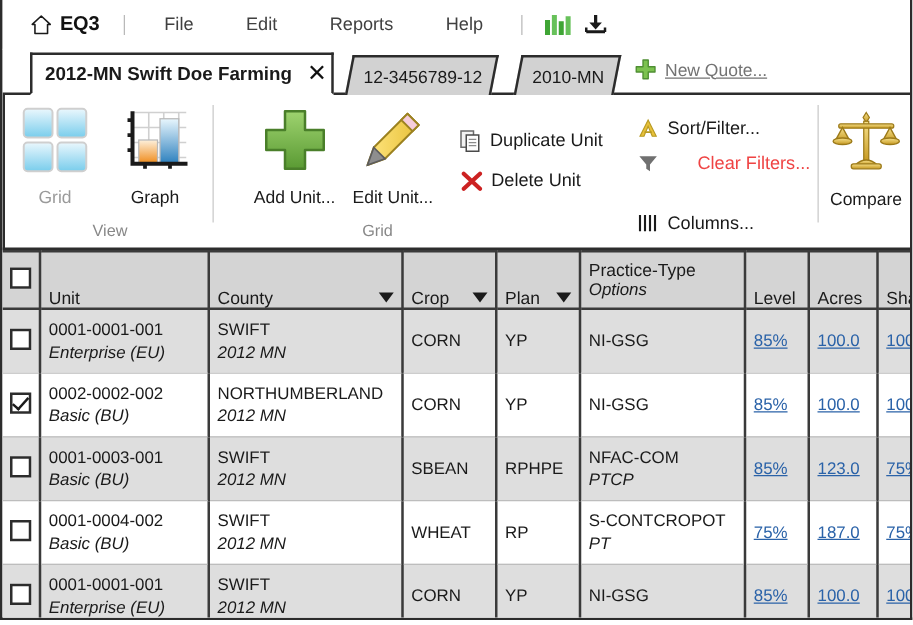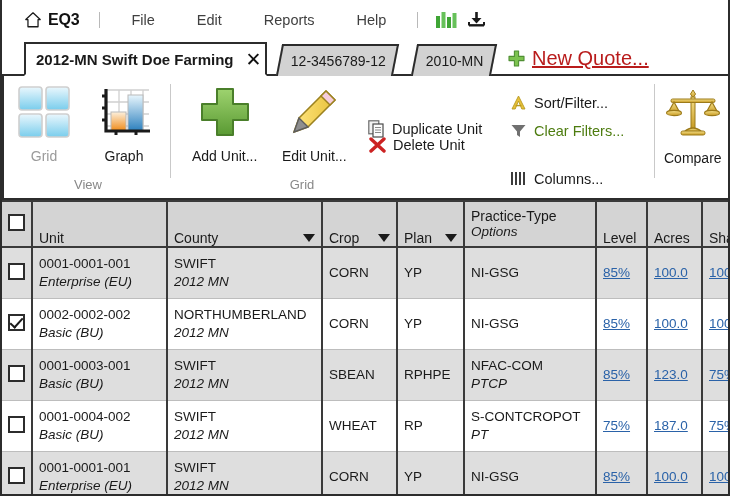--- a/index.html
+++ b/index.html
@@ -87,21 +87,21 @@
     position: absolute; left: 0; top: 34px; width: 730px;
     height: 2px; background: #2c2c2c; z-index: 1;
   }
   .newquote {
     position: absolute; left: 506px; top: 7px;
     display: flex; align-items: center; z-index: 6;
     background: #fff; padding-right: 4px;
   }
   .plus-sm { margin-right: 7px; display:block; }
   .newquote-label {
-    font-size: 20px; color: #b91c1c;
+    font-size: 14px; color: #737373;
     text-decoration: underline; cursor: pointer;
   }
 
   
   .ribbon {
     position: absolute; left: 0; top: 76px;
     width: 730px; height: 124px;
     background: #ffffff;
     border-left: 2px solid #2c2c2c;
     border-right: 2px solid #2c2c2c;
@@ -124,21 +124,21 @@
   .bigbtn .cap {
     margin-top: 4px; font-size: 14px; color: #1a1a1a; white-space: nowrap;
   }
   .cap-dim { color: #9a9a9a !important; }
   .smallbtn {
     position: absolute; display: flex; align-items: center;
     font-size: 14.5px; color: #1a1a1a; white-space: nowrap;
     cursor: default;
   }
   .smallbtn .si { margin-right: 7px; display: flex; align-items:center; }
-  .dim { color: #4d7c0f; }
+  .dim { color: #ef4444; gap: 24px; }
 
   
   .grid {
     position: absolute; left: 0; top: 200px;
     width: 730px; height: 300px;
     background: #fff;
   }
   .gtable {
     border-collapse: collapse;
     table-layout: fixed;
@@ -315,21 +315,21 @@
         <span class="cap">Graph</span>
       </div>
 
       <div class="grp-label">View</div>
     </div>
 
     <div class="vsep" style="left:166px;"></div>
 
     <div class="grp" style="left:168px; width:480px;">
 
-      <div class="bigbtn" style="left:20px;">
+      <div class="bigbtn" style="left:31px;">
         <span>
           <svg width="56" height="56" viewBox="0 0 56 56">
             <defs>
               <linearGradient id="gplus" x1="0" y1="0" x2="0" y2="1">
                 <stop offset="0%" stop-color="#9ed36f"></stop>
                   <stop offset="100%" stop-color="#5a9a33"></stop>
               </linearGradient>
             </defs>
             <path d="M20 5 H36 V20 H51 V36 H36 V51 H20 V36 H5 V20 H20 Z" fill="url(#gplus)" stroke="#4a7f2a" stroke-width="2" stroke-linejoin="round"></path>
           </svg>
@@ -347,21 +347,21 @@
               </linearGradient>
             </defs>
             <path d="M8 48 L13 34 L40 7 L49 16 L22 43 Z" fill="url(#gpen)" stroke="#9c8220" stroke-width="1.6" stroke-linejoin="round"></path>
             <path d="M40 7 L49 16 L44 21 L35 12 Z" fill="#f6cddc" stroke="#9c8220" stroke-width="1.5"></path>
             <path d="M8 48 L13 34 L22 43 Z" fill="#8e8e8e" stroke="#5c5c5c" stroke-width="1.4"></path>
           </svg>
         </span>
         <span class="cap">Edit Unit...</span>
       </div>
 
-      <div class="smallbtn" style="left:196px; top:28px;margin-top:16px;">
+      <div class="smallbtn" style="left:196px; top:28px;">
         <span class="si">
           <svg width="17" height="18" viewBox="0 0 17 18">
             <rect x="0.8" y="0.8" width="10" height="13" fill="#f2f2f2" stroke="#6a6a6a" stroke-width="1.2"></rect>
             <rect x="5" y="4" width="10" height="13" fill="#fcfcfc" stroke="#4a4a4a" stroke-width="1.2"></rect>
             <path d="M7 7.5 H13 M7 10 H13 M7 12.5 H13" stroke="#8a8a8a" stroke-width="1"></path>
           </svg>
         </span>
         <span>Duplicate Unit</span>
       </div>
 

